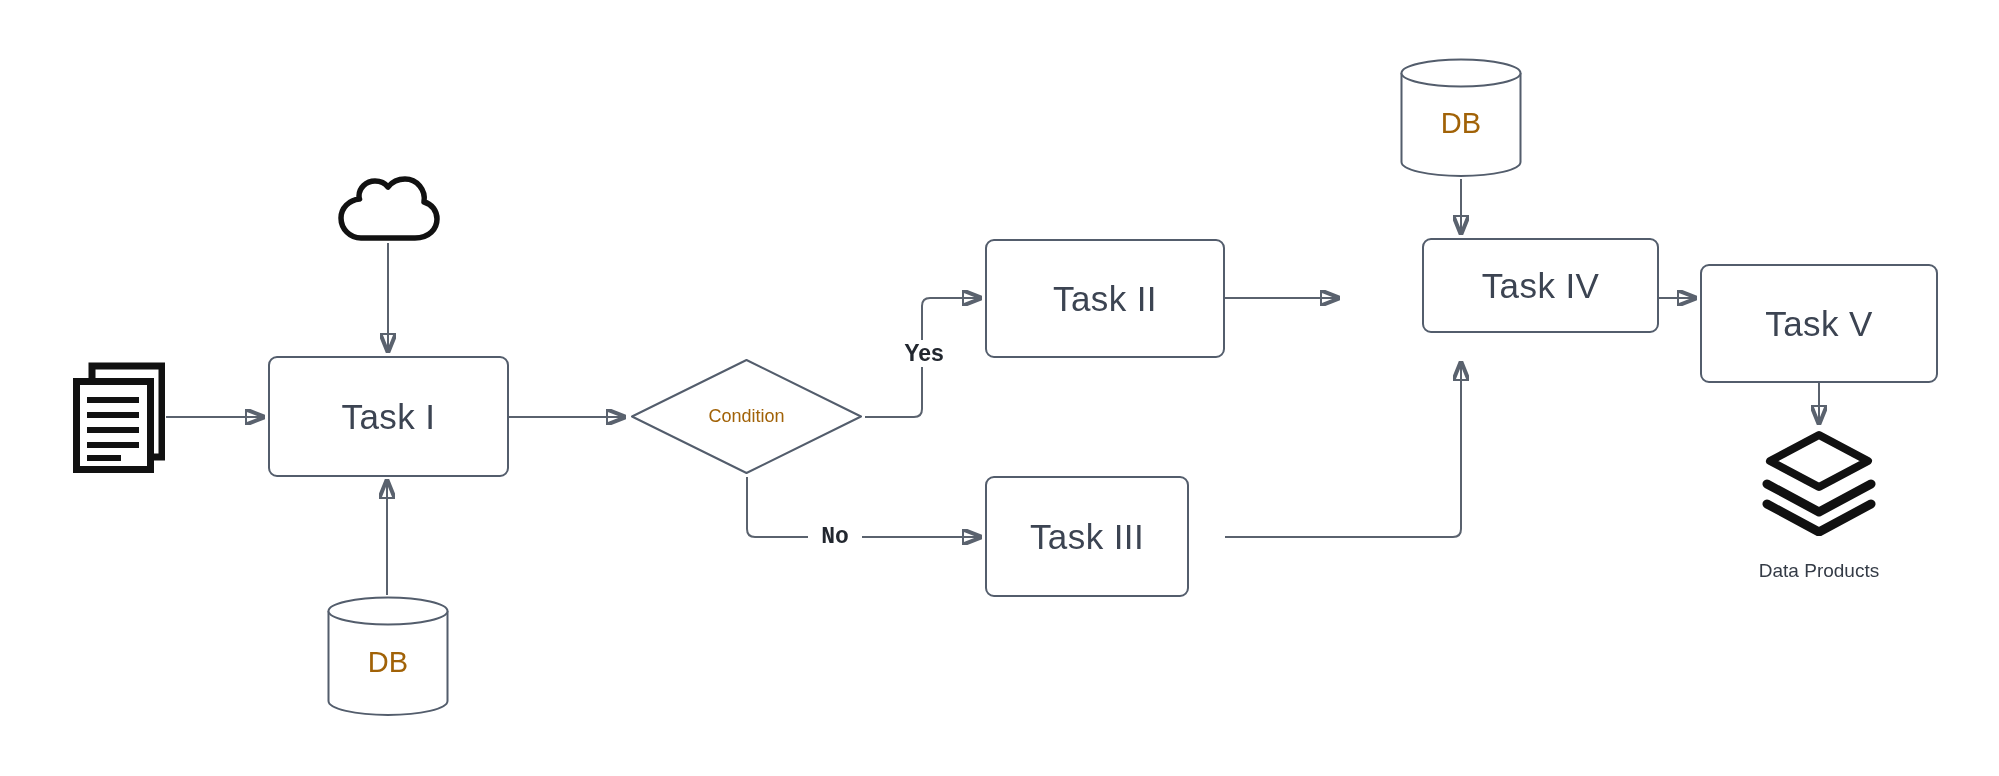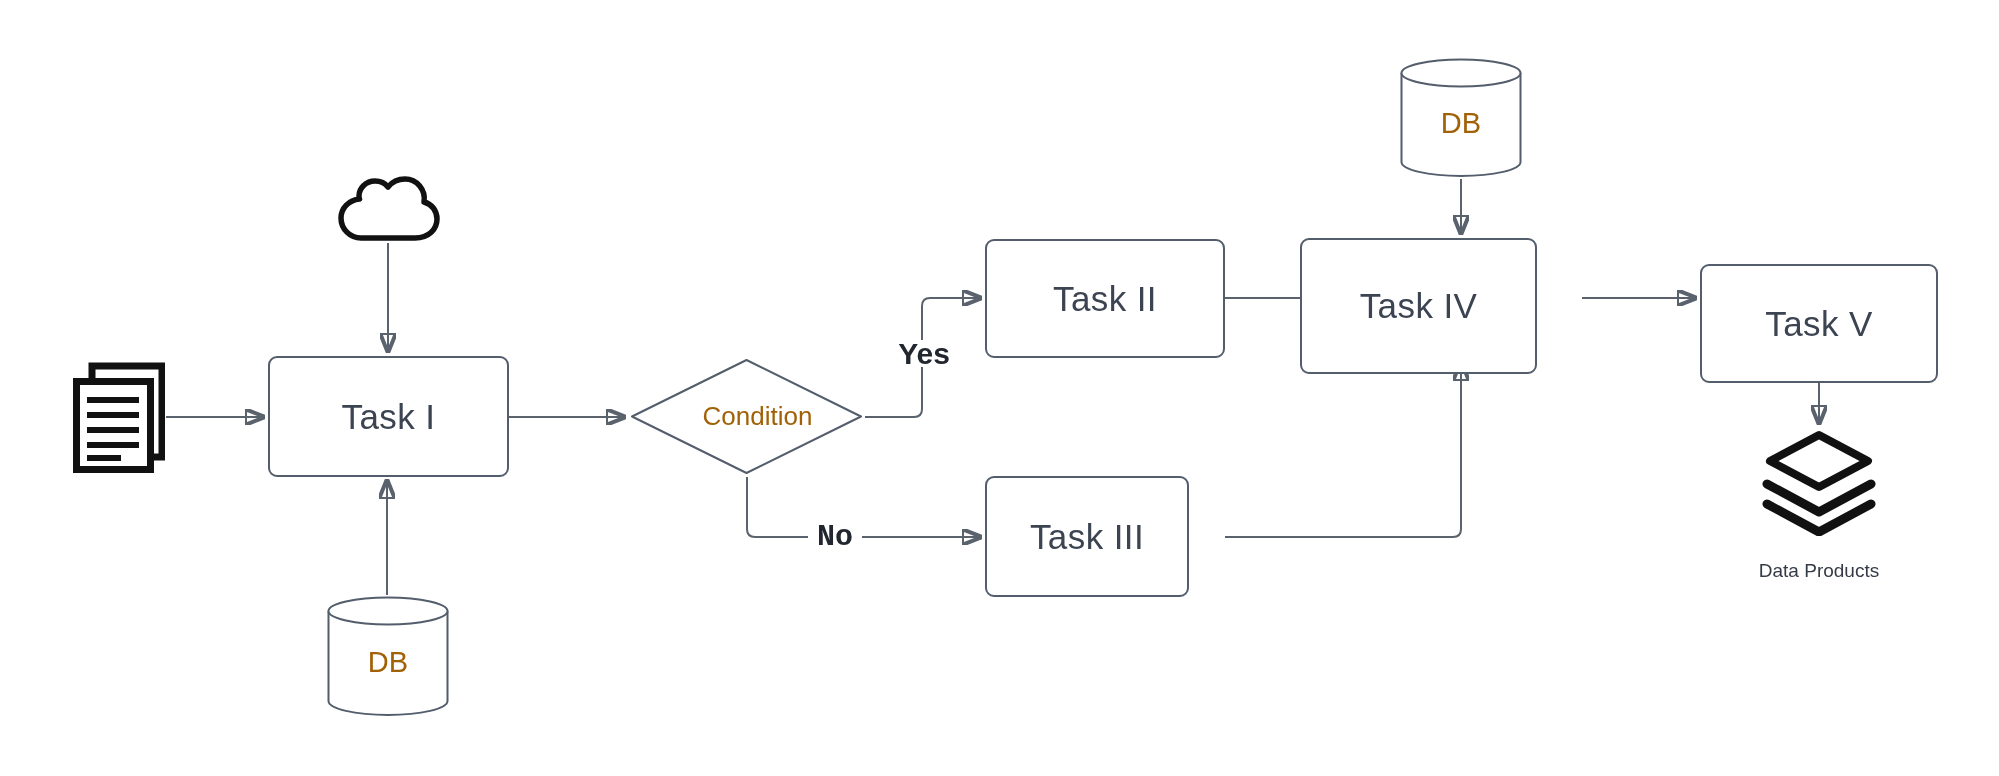--- a/index.html
+++ b/index.html
@@ -24,21 +24,21 @@
   }
   .shape-label{
     position:absolute;
     display:flex;align-items:center;justify-content:center;
     color:#a16207;pointer-events:none;
   }
   .edge-label{
     position:absolute;
     display:flex;align-items:center;justify-content:center;
     background:#ffffff;
-    color:#22272f;font-weight:bold;font-size:30px;
+    color:#22272f;font-weight:bold;font-size:23px;
     padding:0 3px;
     text-align:center;
   }
   .icon-wrap{position:absolute;}
   .caption{
     position:absolute;
     text-align:center;
     color:#343b46;font-size:19px;
   }
 </style>
@@ -95,21 +95,21 @@
       <path d="M 1.5 15 L 1.5 105 A 59.5 14 0 0 0 120.5 105 L 120.5 15" fill="#ffffff" stroke="#535d6c" stroke-width="2"></path>
       <ellipse cx="61" cy="15" rx="59.5" ry="13.5" fill="#ffffff" stroke="#535d6c" stroke-width="2"></ellipse>
     </svg>
     <div class="shape-label" style="left:0;top:18px;width:122px;height:96px;font-size:29px;">DB</div>
   </div>
 
   <div class="icon-wrap" style="left:630px;top:358px;width:233px;height:117px;">
     <svg width="233" height="117" viewBox="0 0 233 117">
       <path d="M 116.5 2 L 231 58.5 L 116.5 115 L 2 58.5 Z" fill="#ffffff" stroke="#535d6c" stroke-width="2" stroke-linejoin="round"></path>
     </svg>
-    <div class="shape-label" style="left:11px;top:0;width:233px;height:117px;font-size:26px;">Condition</div>
+    <div class="shape-label" style="left:0;top:0;width:233px;height:117px;font-size:18px;">Condition</div>
   </div>
 
   <div class="edge-label" style="left:894px;top:340px;min-width:54px;height:27px;">Yes</div>
   <div class="edge-label" style="left:808px;top:523px;min-width:48px;height:27px;font-family:Liberation Mono, monospace;">No</div>
 
   <div class="node" style="left:985px;top:239px;width:240px;height:119px;">
     <span>Task II</span>
   </div>
 
   <div class="node" style="left:985px;top:476px;width:204px;height:121px;">
@@ -117,21 +117,21 @@
   </div>
 
   <div class="icon-wrap" style="left:1400px;top:58px;width:122px;height:120px;">
     <svg width="122" height="120" viewBox="0 0 122 120">
       <path d="M 1.5 15 L 1.5 104 A 59.5 14 0 0 0 120.5 104 L 120.5 15" fill="#ffffff" stroke="#535d6c" stroke-width="2"></path>
       <ellipse cx="61" cy="15" rx="59.5" ry="13.5" fill="#ffffff" stroke="#535d6c" stroke-width="2"></ellipse>
     </svg>
     <div class="shape-label" style="left:0;top:18px;width:122px;height:95px;font-size:29px;">DB</div>
   </div>
 
-  <div class="node" style="left:1300px;top:238px;width:237px;height:136px;">
+  <div class="node" style="left:1422px;top:238px;width:237px;height:95px;">
     <span>Task IV</span>
   </div>
 
   <div class="node" style="left:1700px;top:237px;width:238px;height:119px;margin-top:27px;">
     <span>Task V</span>
   </div>
 
   <div class="icon-wrap" style="left:1761px;top:430px;width:116px;height:106px;">
     <svg width="116" height="106" viewBox="0 0 116 106">
       <path d="M 58 5 L 107 31 L 58 57 L 9 31 Z" fill="none" stroke="#111111" stroke-width="8" stroke-linejoin="round"></path>

